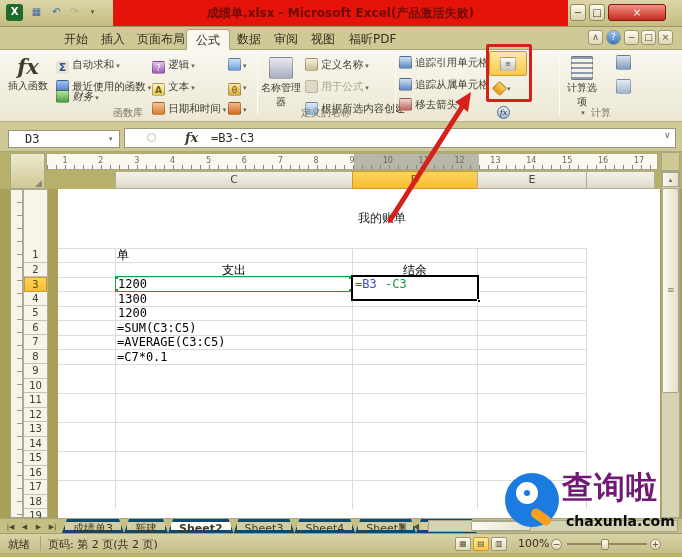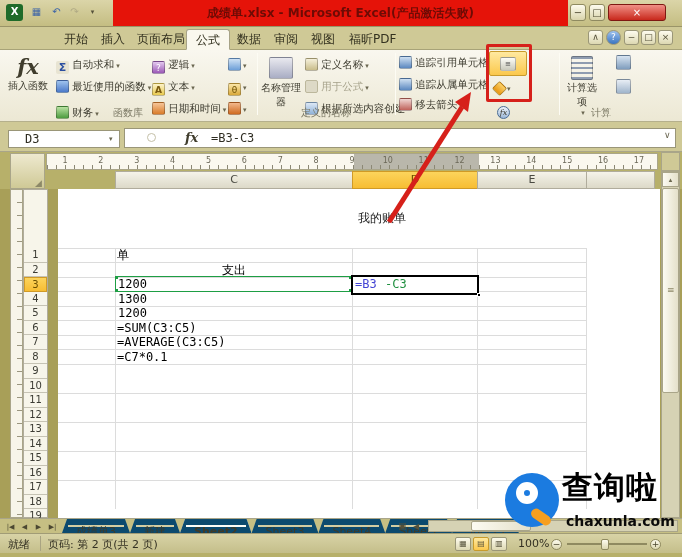--- a/index.html
+++ b/index.html
@@ -57,34 +57,34 @@
     background:repeating-linear-gradient(180deg,transparent 0 13.5px,#dcdcdc 13.5px 14.5px);}
   .gvl{top:59px;width:1px;height:261px;background:#dcdcdc;}
   .cell{height:14.5px;line-height:14.5px;font-size:12px;color:#000;
     font-family:"DejaVu Sans Mono",monospace;white-space:nowrap;}
   
   .sbpart{background:linear-gradient(90deg,#fcfbf2,#e4e0ca);border:1px solid #a9a589;
     text-align:center;color:#6b6850;}
   
   #tabbar{left:0;top:518px;width:682px;height:15px;background:#c6bf83;border-top:1px solid #a9a589;}
   .stab{height:14px;line-height:14px;padding:0 8px;font-size:11px;color:#3e3a28;
-    background:#d3cda2;border:6px solid #0c4a6e;clip-path:polygon(5px 0,calc(100% - 5px) 0,100% 100%,0 100%);}
+    background:#d3cda2;border:3px solid #0c4a6e;clip-path:polygon(5px 0,calc(100% - 5px) 0,100% 100%,0 100%);}
   .stab.active{background:#fdfdf6;font-weight:bold;}
   .navg{width:13px;height:13px;font-size:7px;line-height:12px;text-align:center;color:#4c4832;
     border:1px solid transparent;}
   #status{left:0;top:533px;width:682px;height:20px;background:linear-gradient(#d8d3a6,#c4be8a);
     border-top:1px solid #a19c76;font-size:11px;color:#333022;}
   .viewbtn{top:3px;width:16px;height:14px;border:1px solid #9a9678;border-radius:2px;
     background:linear-gradient(#fdfbee,#ddd8b2);font-size:8px;text-align:center;line-height:12px;color:#55513a;}
   .zbtn{top:5px;width:11px;height:11px;border:1px solid #8f8a60;border-radius:6px;
     background:linear-gradient(#fdfbee,#ddd8b2);text-align:center;line-height:9px;font-size:9px;color:#4a462e;}
   
   #redbox{left:486px;top:44px;width:46px;height:58px;border:3px solid #d6201a;border-radius:2px;z-index:30;}
   #wm{z-index:50;}
-  #wmtext{font-family:"DejaVu Serif",serif;font-weight:bold;color:#000000;}
+  #wmtext{font-family:"DejaVu Serif",serif;font-weight:bold;color:#701a75;}
 </style>
 </head>
 <body>
 
 <div id="win">
 
   <div class="abs" id="titlebar">
     <div class="abs qabtn" style="left:6px;background:#1f6b29;color:#fff;font-weight:bold;">X</div>
     <div class="abs qabtn" style="left:28px;color:#3a62a8;">▦</div>
     <div class="abs qabtn" style="left:48px;color:#3a62a8;">↶</div>
@@ -114,21 +114,21 @@
   </div>
 
   <div class="abs" id="ribbon">
 
     <div class="abs bigbtn" style="left:6px;width:44px;">
       <div style="font-family:'DejaVu Serif',serif;font-style:italic;font-weight:bold;font-size:21px;color:#3f3c2c;">fx</div>
       <div>插入函数</div>
     </div>
     <div class="abs rbtn" style="left:56px;top:4px;"><span class="chip" style="background:#e8e4d2;color:#2b4ea0;border:none;font-weight:bold;font-size:11px;line-height:13px;text-align:center;">Σ</span> <span>自动求和</span><span class="caret">▾</span></div>
     <div class="abs rbtn" style="left:56px;top:26px;"><span class="chip" style="background:linear-gradient(#9fc3ee,#4b79c9);"></span> <span>最近使用的函数</span><span class="caret">▾</span></div>
-    <div class="abs rbtn" style="left:56px;top:52px;"><span class="chip" style="background:linear-gradient(#b9e2a2,#4d9c3f);"></span> <span>财务</span><span class="caret">▾</span></div>
+    <div class="abs rbtn" style="left:56px;top:36px;font-style:italic;"><span class="chip" style="background:linear-gradient(#b9e2a2,#4d9c3f);"></span> <span>财务</span><span class="caret">▾</span></div>
     <div class="abs rbtn" style="left:152px;top:4px;"><span class="chip" style="background:linear-gradient(#e3c7ef,#9b59b6);color:#fff;font-size:9px;text-align:center;line-height:12px;">?</span> <span>逻辑</span><span class="caret">▾</span></div>
     <div class="abs rbtn" style="left:152px;top:26px;"><span class="chip" style="background:linear-gradient(#fdf3c8,#e8c94e);color:#7a5a10;font-size:9px;text-align:center;line-height:12px;font-weight:bold;">A</span> <span>文本</span><span class="caret">▾</span></div>
     <div class="abs rbtn" style="left:152px;top:48px;"><span class="chip" style="background:linear-gradient(#f6c598,#d97c2a);"></span> <span>日期和时间</span><span class="caret">▾</span></div>
     <div class="abs rbtn" style="left:228px;top:4px;"><span class="chip" style="background:linear-gradient(#cfe2f5,#6d9fd8);"></span><span class="caret">▾</span></div>
     <div class="abs rbtn" style="left:228px;top:26px;"><span class="chip" style="background:linear-gradient(#fbe6a8,#d9a93a);color:#6b4e00;font-size:9px;text-align:center;line-height:12px;">θ</span><span class="caret">▾</span></div>
     <div class="abs rbtn" style="left:228px;top:48px;"><span class="chip" style="background:linear-gradient(#f3b98c,#cf6a1f);"></span><span class="caret">▾</span></div>
     <div class="abs gl" style="left:0;width:256px;">函数库</div>
     <div class="abs vsep" style="left:257px;"></div>
 
     <div class="abs bigbtn" style="left:261px;width:40px;">
@@ -235,35 +235,36 @@
     <div class="abs" id="grid"></div>
     <div class="abs gvl" style="left:115px;"></div>
     <div class="abs gvl" style="left:352px;"></div>
     <div class="abs gvl" style="left:477px;"></div>
     <div class="abs gvl" style="left:586px;"></div>
 
     <div class="abs cell" style="left:358px;top:22px;font-family:'DejaVu Sans',sans-serif;color:#222;">我的账单</div>
 
     <div class="abs cell" style="left:117px;top:59px;">单</div>
     <div class="abs cell" style="left:115px;top:73.5px;width:238px;text-align:center;">支出</div>
+    <div class="abs cell" style="left:352px;top:73.5px;width:126px;text-align:center;">结余</div>
     <div class="abs cell" style="left:118px;top:88px;">1200</div>
     <div class="abs cell" style="left:118px;top:102.5px;">1300</div>
     <div class="abs cell" style="left:118px;top:117px;">1200</div>
     <div class="abs cell" style="left:117px;top:131.5px;">=SUM(C3:C5)</div>
     <div class="abs cell" style="left:117px;top:146px;">=AVERAGE(C3:C5)</div>
     <div class="abs cell" style="left:117px;top:160.5px;">=C7*0.1</div>
 
     <div class="abs" style="left:115px;top:87px;width:237px;height:16px;border:1px solid #1e9e44;">
       <span class="abs" style="left:-1px;top:-1px;width:3px;height:3px;background:#1e9e44;"></span>
       <span class="abs" style="left:-1px;bottom:-1px;width:3px;height:3px;background:#1e9e44;"></span>
       <span class="abs" style="right:-1px;top:-1px;width:3px;height:3px;background:#1e9e44;"></span>
       <span class="abs" style="right:-1px;bottom:-1px;width:3px;height:3px;background:#1e9e44;"></span>
     </div>
 
-    <div class="abs" style="left:351px;top:86px;width:128px;height:20px;border:2px solid #000;background:#fff;">
+    <div class="abs" style="left:351px;top:86px;width:128px;height:26px;border:2px solid #000;background:#fff;">
       <span class="cell abs" style="left:2px;top:0;color:#4444d4;">=B3</span>
       <span class="cell abs" style="left:32px;top:0;color:#209040;">-C3</span>
       <span class="abs" style="right:-4px;bottom:-4px;width:4px;height:4px;background:#000;border:1px solid #fff;"></span>
     </div>
   </div>
 
   <div class="abs" style="left:661px;top:152px;width:19px;height:19px;background:#cfc996;border:1px solid #a9a589;"></div>
   <div class="abs" style="left:661px;top:171px;width:19px;height:347px;background:#d6d2b4;border:1px solid #a9a589;">
     <div class="sbpart" style="height:15px;font-size:7px;line-height:14px;">▴</div>
     <div class="sbpart" style="height:205px;margin-top:1px;border-radius:2px;position:relative;">

